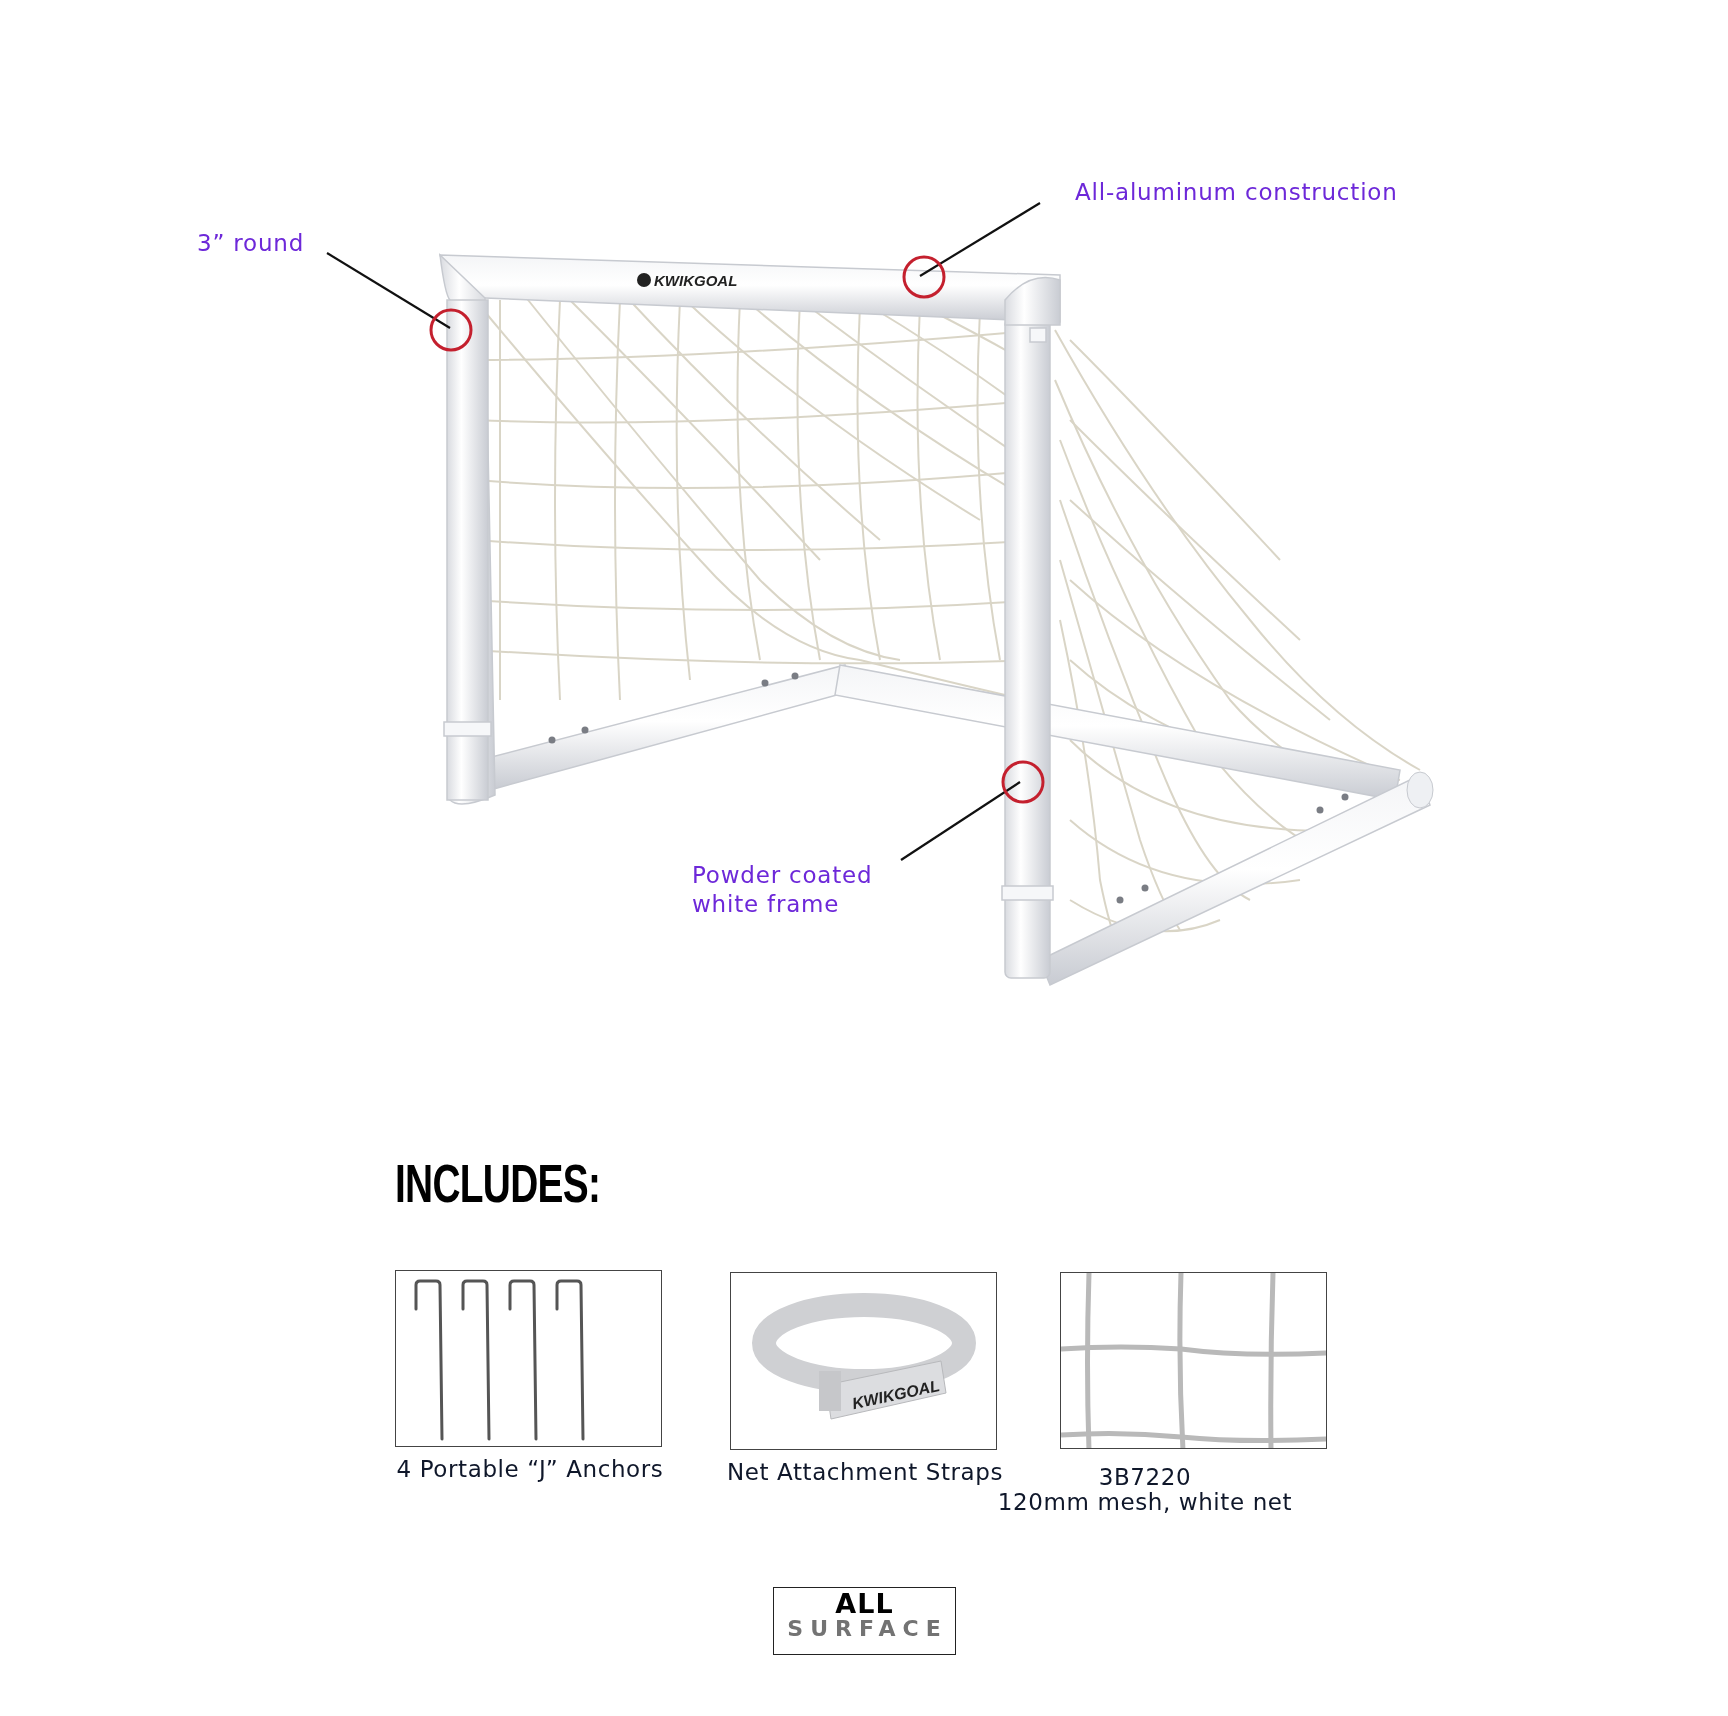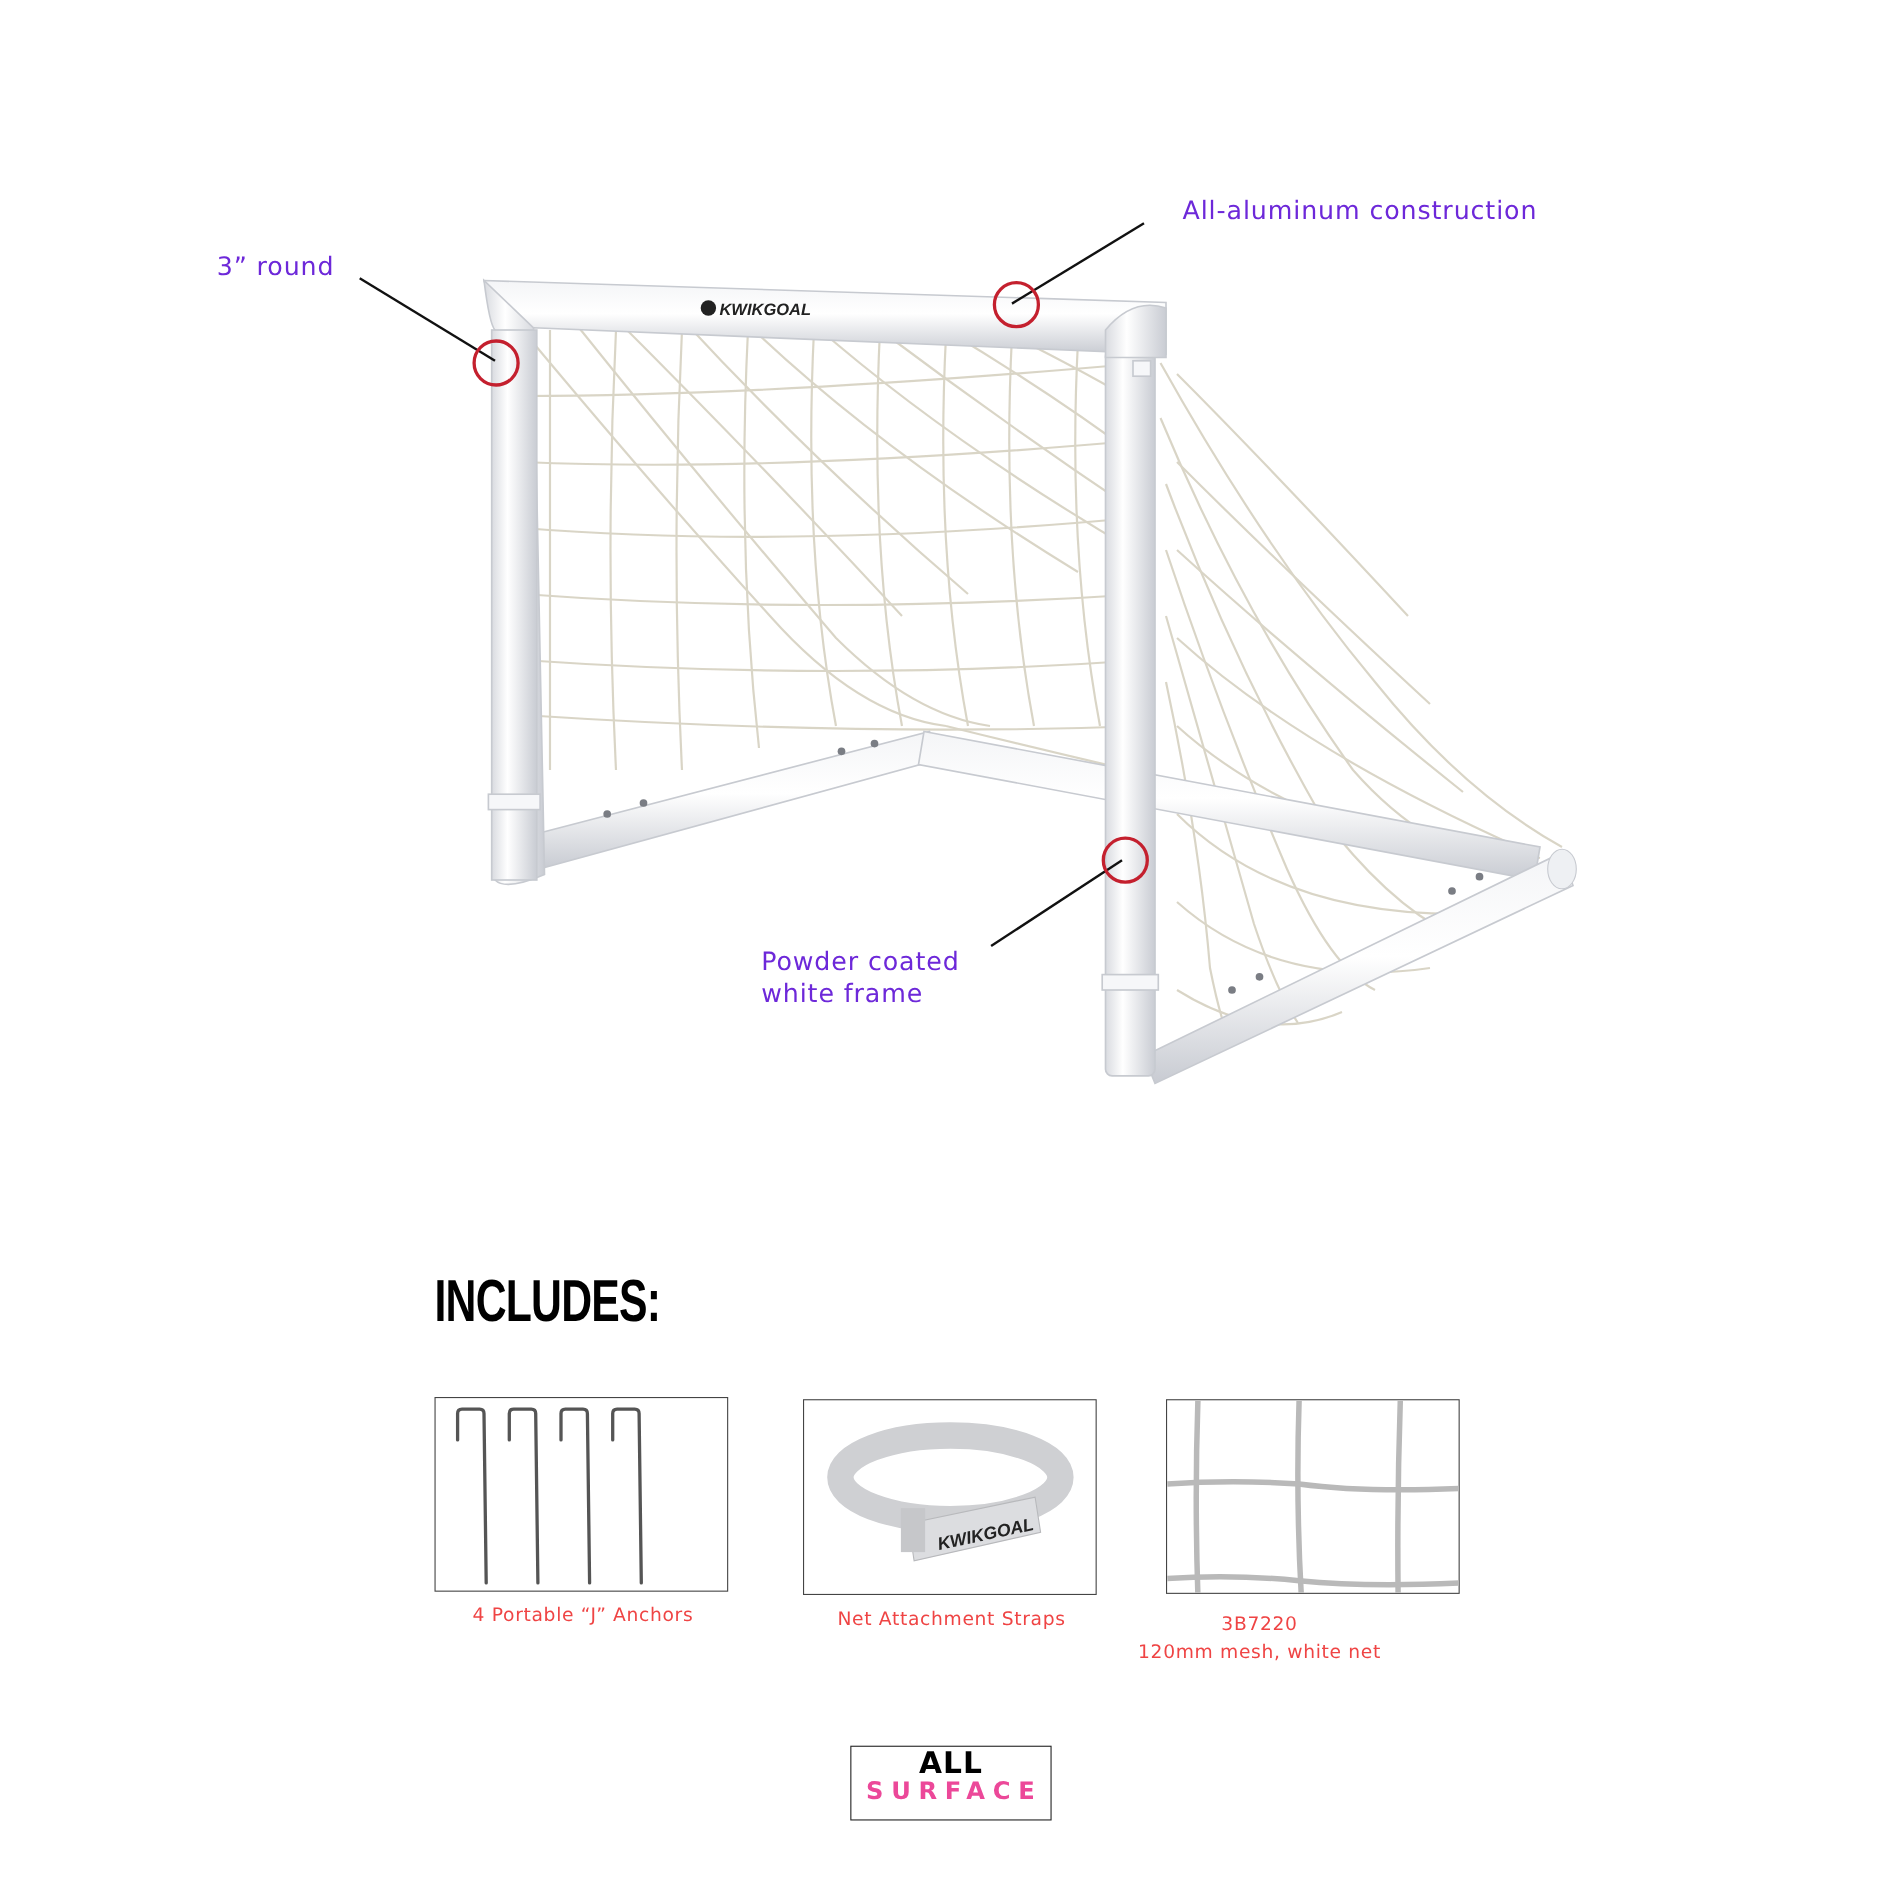--- a/index.html
+++ b/index.html
@@ -2,24 +2,24 @@
 <html><head>
 <meta charset="utf-8">
 <style>
   html, body { margin:0; padding:0; background:#ffffff; }
   body { width:1728px; height:1716px; position:relative; overflow:hidden; font-family:"DejaVu Sans", sans-serif; }
   .abs { position:absolute; }
   .callout { color:#6d28d9; font-size:23px; letter-spacing:0.8px; line-height:29px; font-family:"DejaVu Sans", sans-serif; }
   .goal-svg { position:absolute; left:0; top:0; }
   .inc-title { left:395px; top:1152px; font-family:"Liberation Sans", sans-serif; font-weight:bold; font-size:54px; color:#000; transform:scaleX(0.72); transform-origin:left top; letter-spacing:-1px; }
   .box { position:absolute; border:1.5px solid #444; background:#fff; box-sizing:border-box; overflow:hidden; }
-  .caption { position:absolute; text-align:center; color:#ef4444; font-size:17px; letter-spacing:0.6px; line-height:25px; font-family:"DejaVu Sans", sans-serif; }
+  .caption { position:absolute; text-align:center; color:#0f172a; font-size:23px; letter-spacing:0.6px; line-height:25px; font-family:"DejaVu Sans", sans-serif; }
   .badge { position:absolute; left:773px; top:1587px; width:183px; height:68px; border:1.5px solid #222; box-sizing:border-box; text-align:center; }
   .badge .l1 { font-family:"DejaVu Sans", sans-serif; font-weight:bold; font-size:27px; line-height:27px; margin-top:2px; letter-spacing:1px; color:#000; }
-  .badge .l2 { font-family:"DejaVu Sans", sans-serif; font-weight:bold; font-size:22px; line-height:24px; letter-spacing:7px; color:#ec4899; padding-left:6px; }
+  .badge .l2 { font-family:"DejaVu Sans", sans-serif; font-weight:bold; font-size:22px; line-height:24px; letter-spacing:7px; color:#737373; padding-left:6px; }
 </style>
 </head>
 <body>
 
 <svg class="goal-svg" width="1728" height="1716" viewBox="0 0 1728 1716">
   <defs>
     <linearGradient id="pipeV" x1="0" x2="1" y1="0" y2="0">
       <stop offset="0" stop-color="#d9dbe0"></stop>
       <stop offset="0.35" stop-color="#ffffff"></stop>
       <stop offset="1" stop-color="#c9ccd3"></stop>

